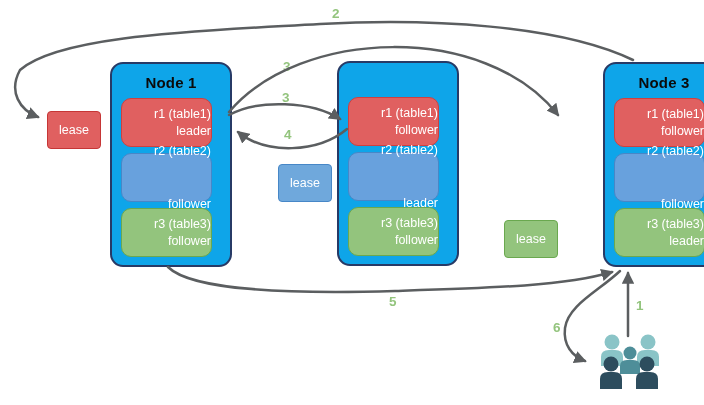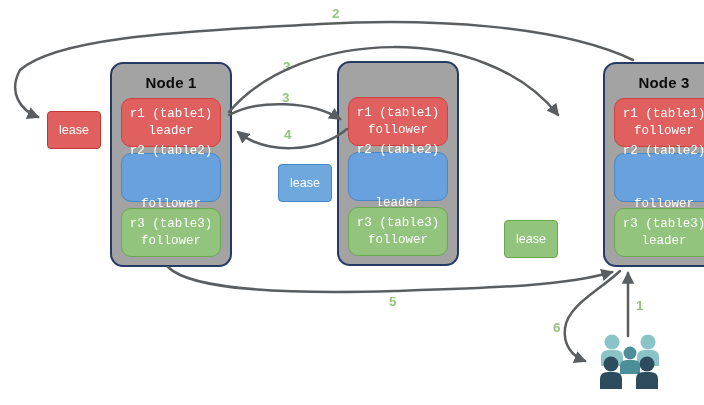--- a/index.html
+++ b/index.html
@@ -9,49 +9,48 @@
     width: 704px;
     height: 405px;
     background: #ffffff;
     overflow: hidden;
   }
   
   .node {
     position: absolute;
     width: 122px;
     height: 205px;
-    background: #a3a3a3;
+    background: #0ea5e9;
     border: 2px solid #273a66;
     border-radius: 13px;
     box-sizing: border-box;
   }
   .node-title {
     position: absolute;
     top: 10px; left: 0; width: 100%;
     text-align: center;
     font-size: 15px;
     font-weight: bold;
     color: #0b0b0b;
     letter-spacing: 0.2px;
   }
   .replica {
     position: absolute;
     left: 9px;
-    width: 100px;
+    width: 91px;
     height: 49px;
     border-radius: 10px;
     box-sizing: border-box;
     color: #ffffff;
-    text-align: center;
+    text-align: right;
     display: flex;
     flex-direction: column;
     justify-content: center;
     font-size: 12.5px;
     line-height: 1.3;
-    font-family: Liberation Mono, monospace;
   }
   .replica.red   { background: #e06060; border: 1.5px solid #cf4040; }
   .replica.blue  { background: #68a1dd; border: 1.5px solid #4787c7; }
   .replica.green { background: #93c47d; border: 1.5px solid #6aa84f; }
   .r1 { top: 34px; }
   .r2 { top: 89px; gap: 37px; }
   .r3 { top: 144px; }
 
   
   .lease {

